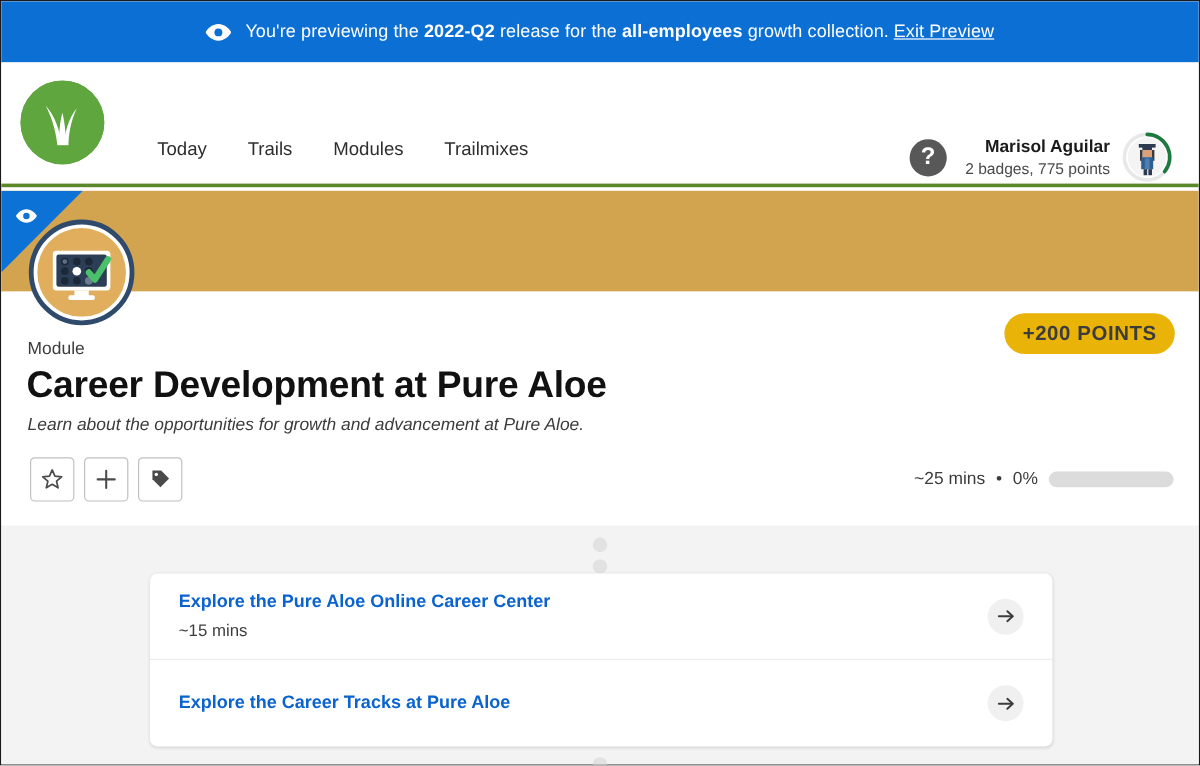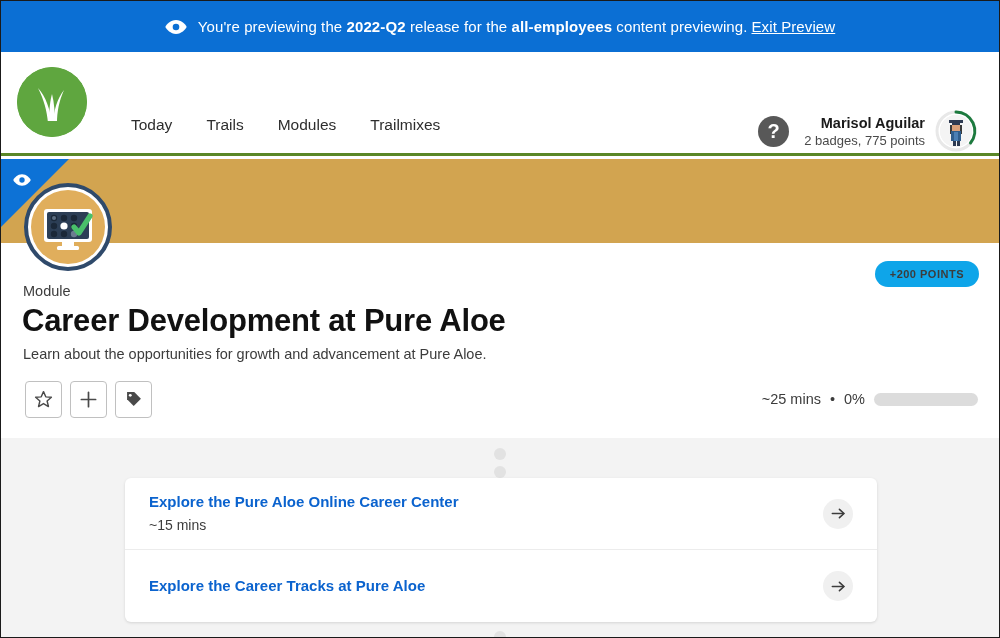--- a/index.html
+++ b/index.html
@@ -197,28 +197,29 @@
     font-size: 31px;
     font-weight: bold;
     color: #111111;
     letter-spacing: -.2px;
   }
   .module-desc {
     position: absolute;
     left: 22px; top: 103px;
     font-size: 14.5px;
     color: #3c3c3c;
+    font-style: italic;
   }
 
   .points-pill {
     position: absolute;
     right: 20px; top: 18px;
-    background: #0ea5e9;
+    background: #eab308;
     color: #3c3c3c;
-    font-size: 11px;
+    font-size: 17px;
     font-weight: bold;
     letter-spacing: .5px;
     padding: 7px 15px;
     border-radius: 20px;
   }
 
   .action-btns {
     position: absolute;
     left: 24px; top: 138px;
     display: flex;
@@ -336,21 +337,21 @@
 
 <div id="page">
 
   <div class="preview-banner">
     <span class="preview-eye">
       <svg width="22" height="16" viewBox="0 0 22 16">
         <path d="M11 1C5.5 1 1.6 5.6 0.6 7.3c-0.2 0.4-0.2 0.9 0 1.3C1.6 10.4 5.5 15 11 15s9.4-4.6 10.4-6.4c0.2-0.4 0.2-0.9 0-1.3C20.4 5.6 16.5 1 11 1z" fill="#ffffff"></path>
         <circle cx="11" cy="8" r="3.3" fill="#0B6FD4"></circle>
       </svg>
     </span>
-    <span class="preview-text"><span>You're previewing the </span><b>2022-Q2</b><span> release for the </span><b>all-employees</b><span> content previewing.</span></span>
+    <span class="preview-text"><span>You're previewing the </span><b>2022-Q2</b><span> release for the </span><b>all-employees</b><span> growth collection.</span></span>
     <a class="exit-preview">Exit Preview</a>
   </div>
 
   <div class="site-header">
 
     <div class="logo">
       <svg width="70" height="70" viewBox="0 0 70 70">
         <circle cx="35" cy="35" r="35" fill="#5FA63F"></circle>
         <path d="M35 56 C33 42 29 30 21 21 C27 33 30 44 31 56 Z" fill="#ffffff"></path>
         <path d="M36 56 C37 43 40 32 47 23 C42 34 40 45 40 56 Z" fill="#ffffff"></path>

